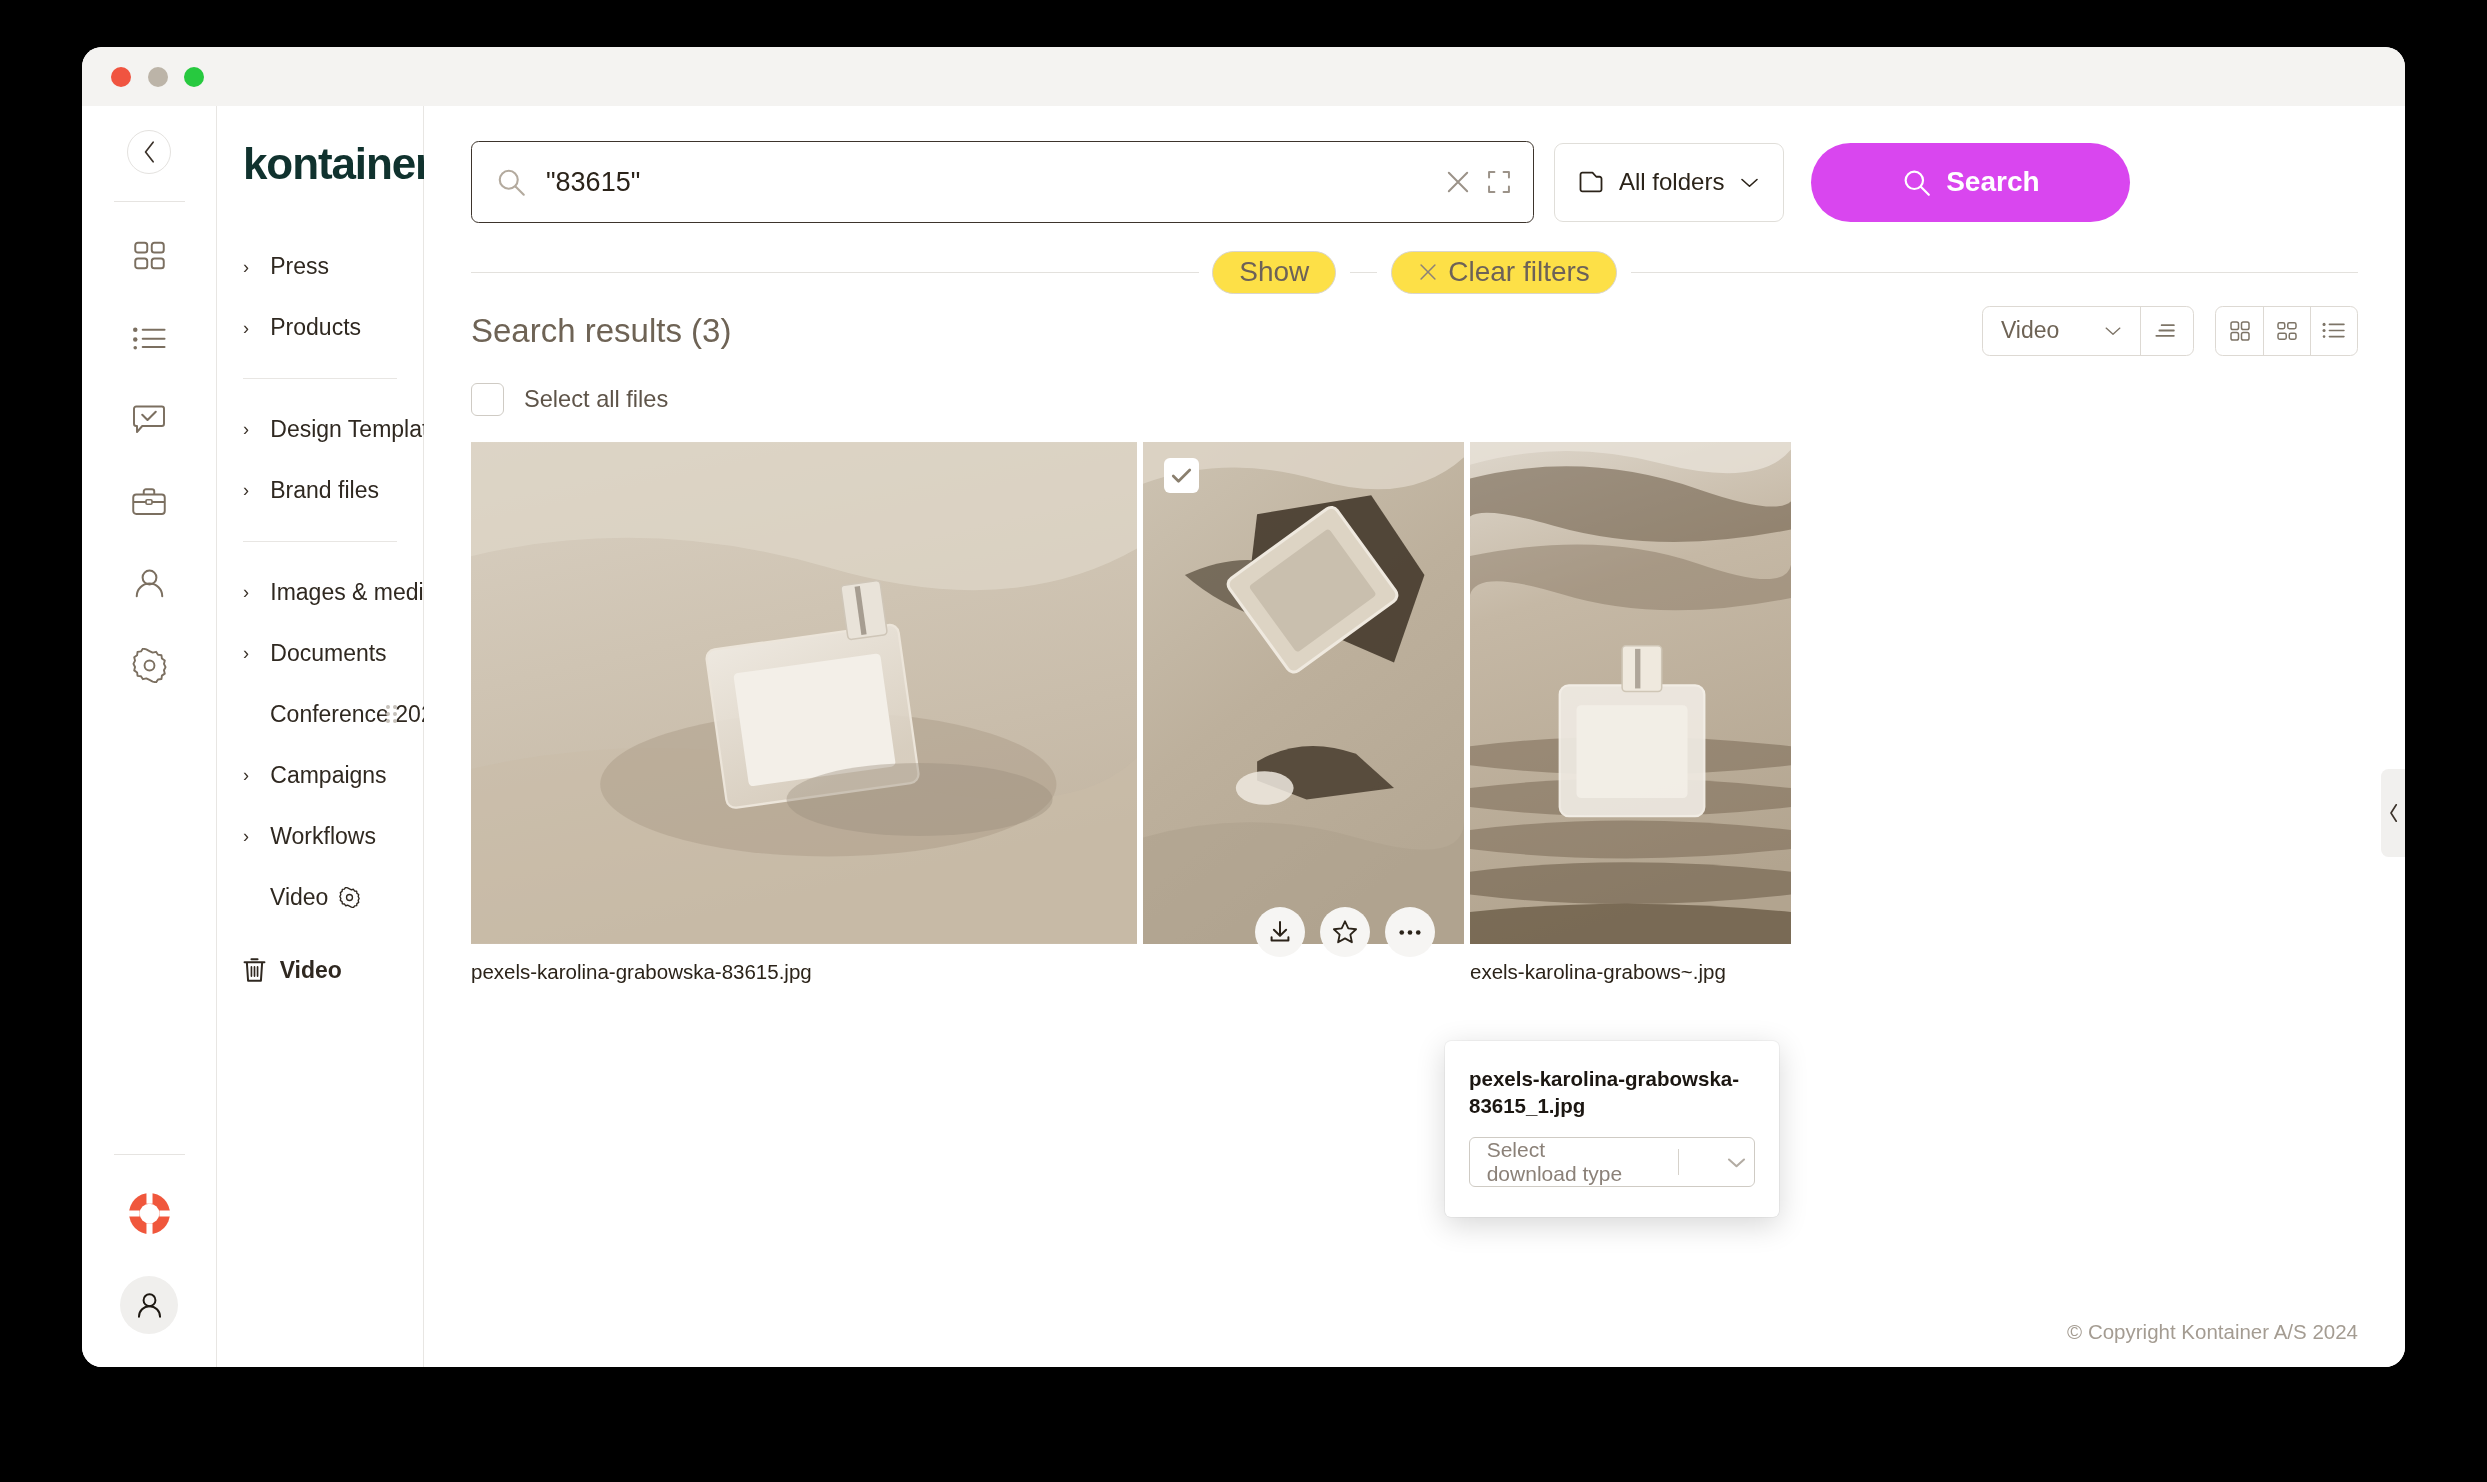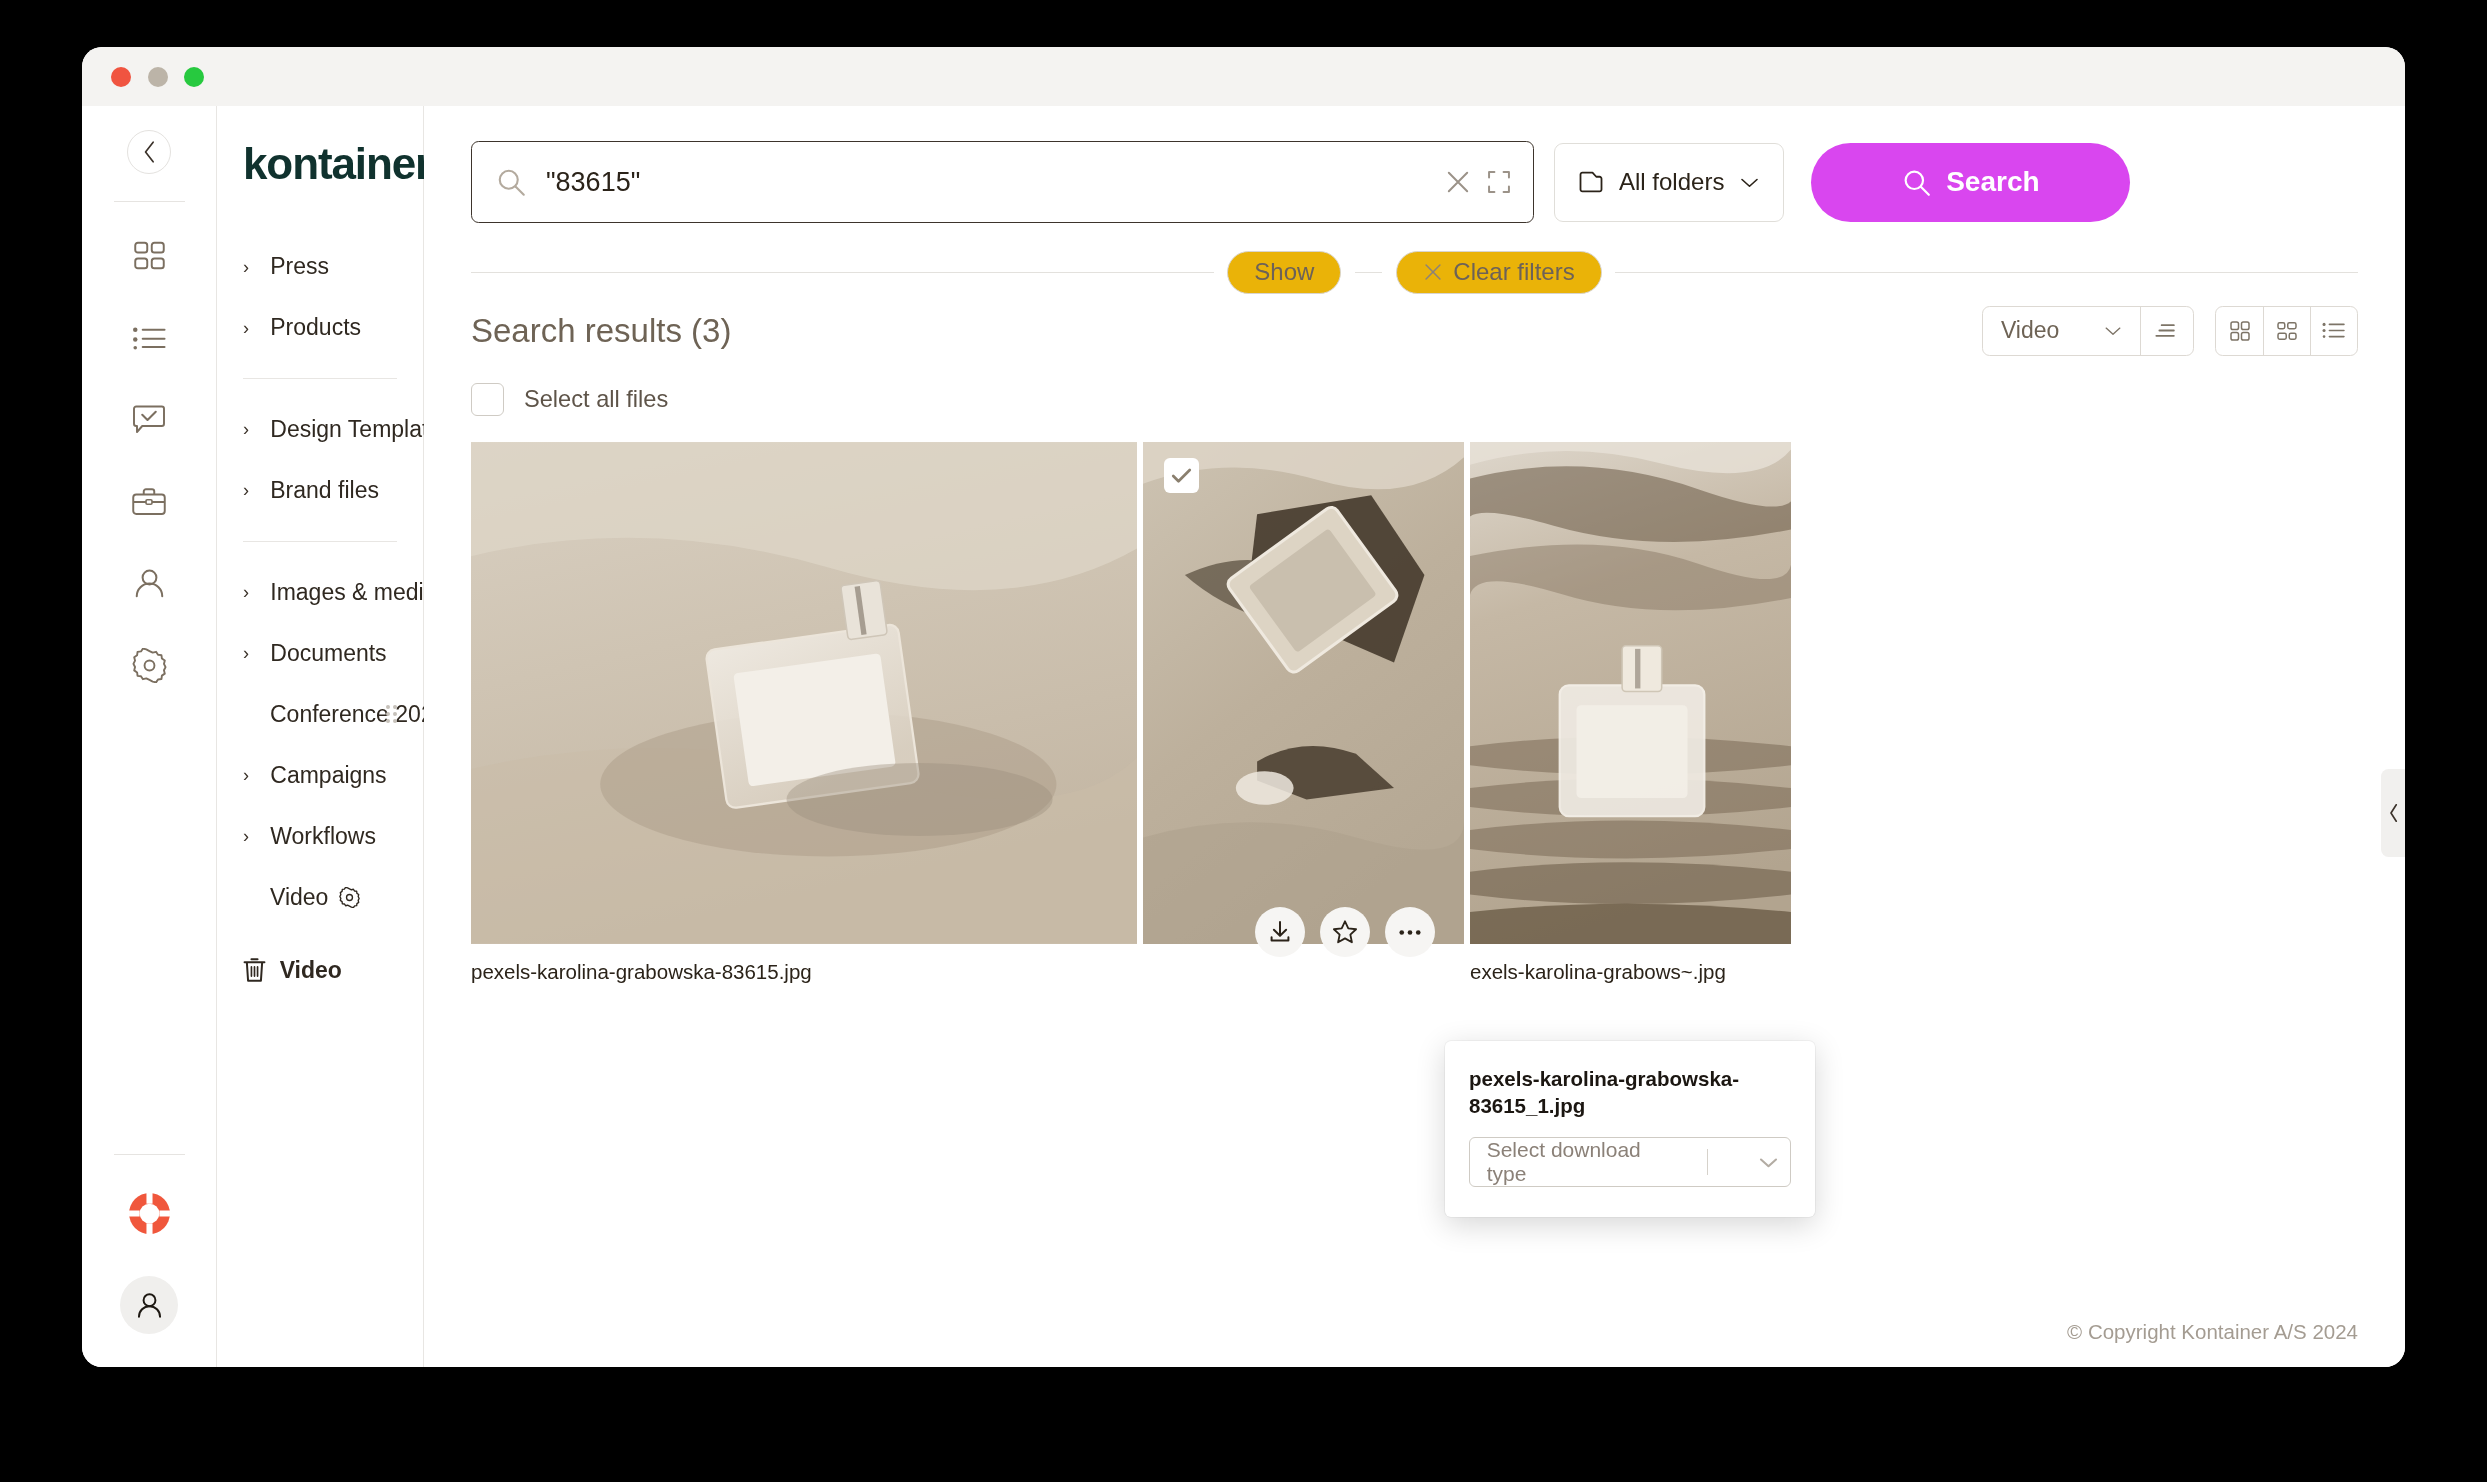--- a/index.html
+++ b/index.html
@@ -158,22 +158,22 @@
     position: relative;
     height: 46px;
   }
   .fs-line { flex: 1 1 auto; height:0.8px; background:#e3e1dd; }
   .pill {
     border: 0.8px solid #d9d5ce;
     border-radius: 27px;
     height: 43px;
     display:flex; align-items:center; justify-content:center; gap: 10.6px;
     padding: 0 26px;
-    background:#eab308;
-    font-size: 24px; color:#6d6258;
+    background:#fde047;
+    font-size: 28px; color:#6d6258;
     cursor:pointer;
     margin: 0 13.7px;
     white-space: nowrap;
   }
 
   
   .results-head {
     margin-top: 10.6px;
     display: flex; align-items: center; justify-content: space-between;
   }
@@ -237,21 +237,21 @@
     width: 50px; height: 50px; border-radius: 50%;
     background: #f6f5f3;
     display:flex; align-items:center; justify-content:center;
     cursor:pointer;
   }
 
   
   .popover {
     position: absolute;
     left: 1363px; top: 994px;
-    width: 370px; height: 176px;
+    width: 334px; height: 176px;
     background:#fff;
     border-radius: 6px;
     box-shadow: 0 7.6px 30px rgba(0,0,0,.16), 0 0 0 0.8px rgba(0,0,0,.05);
     padding: 24px 24px 0 24px;
     z-index: 40;
   }
   .pop-title { font-size: 20.5px; font-weight: 700; color:#1b1611; line-height: 1.32; }
   .pop-select {
     margin-top: 18px;
     height: 50px;

